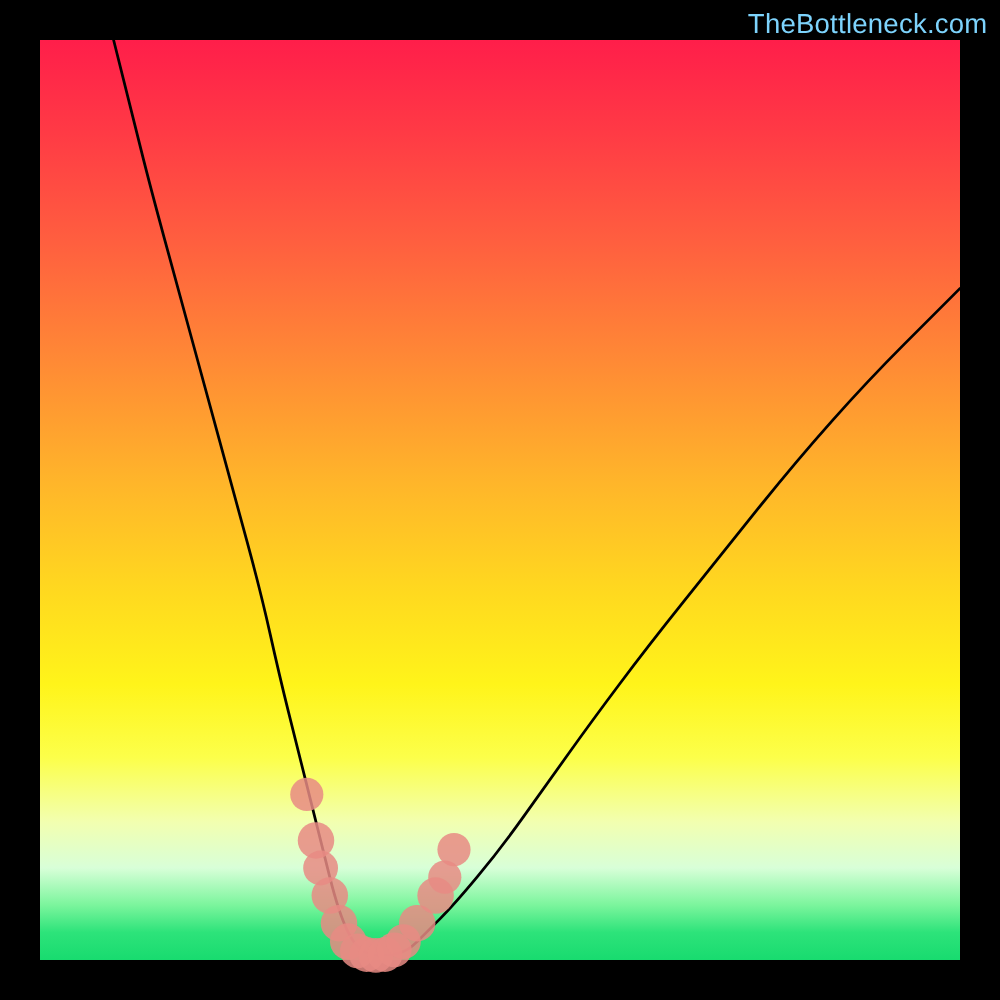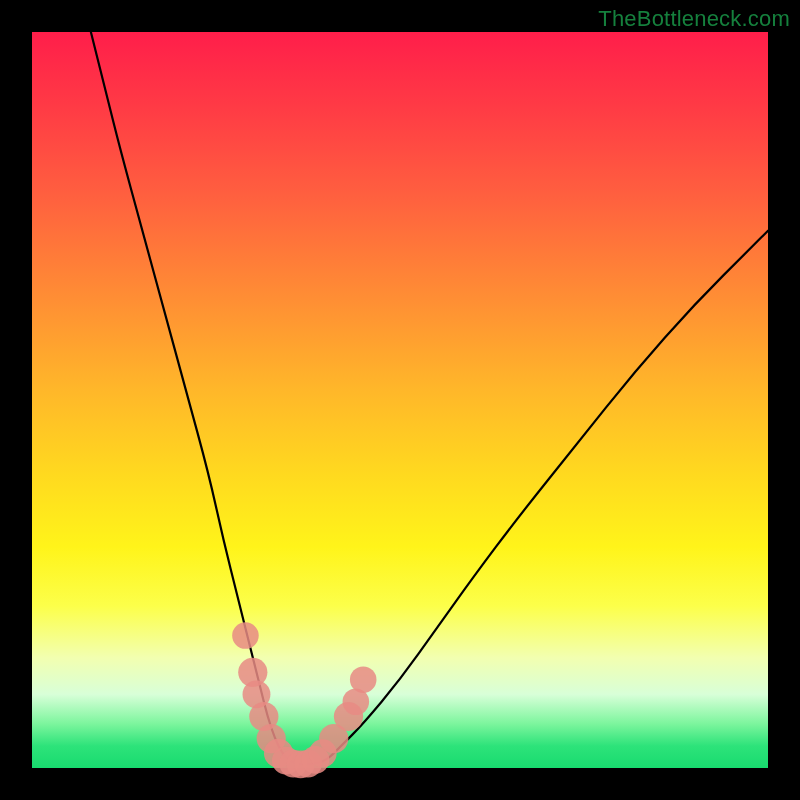--- a/index.html
+++ b/index.html
@@ -36,21 +36,21 @@
       #d8ffd8 90%,
       #7cf59d 94%,
       #2de37a 97%,
       #18db6f 100%
     );
   }
   .watermark {
     position: absolute;
     top: 6px;
     right: 10px;
-    color: #15803d;
+    color: #7dd3fc;
     font-size: 22px;
     font-weight: 500;
     letter-spacing: 0.2px;
     user-select: none;
   }
   svg.curve {
     position: absolute;
     inset: 0;
     width: 100%;
     height: 100%;

